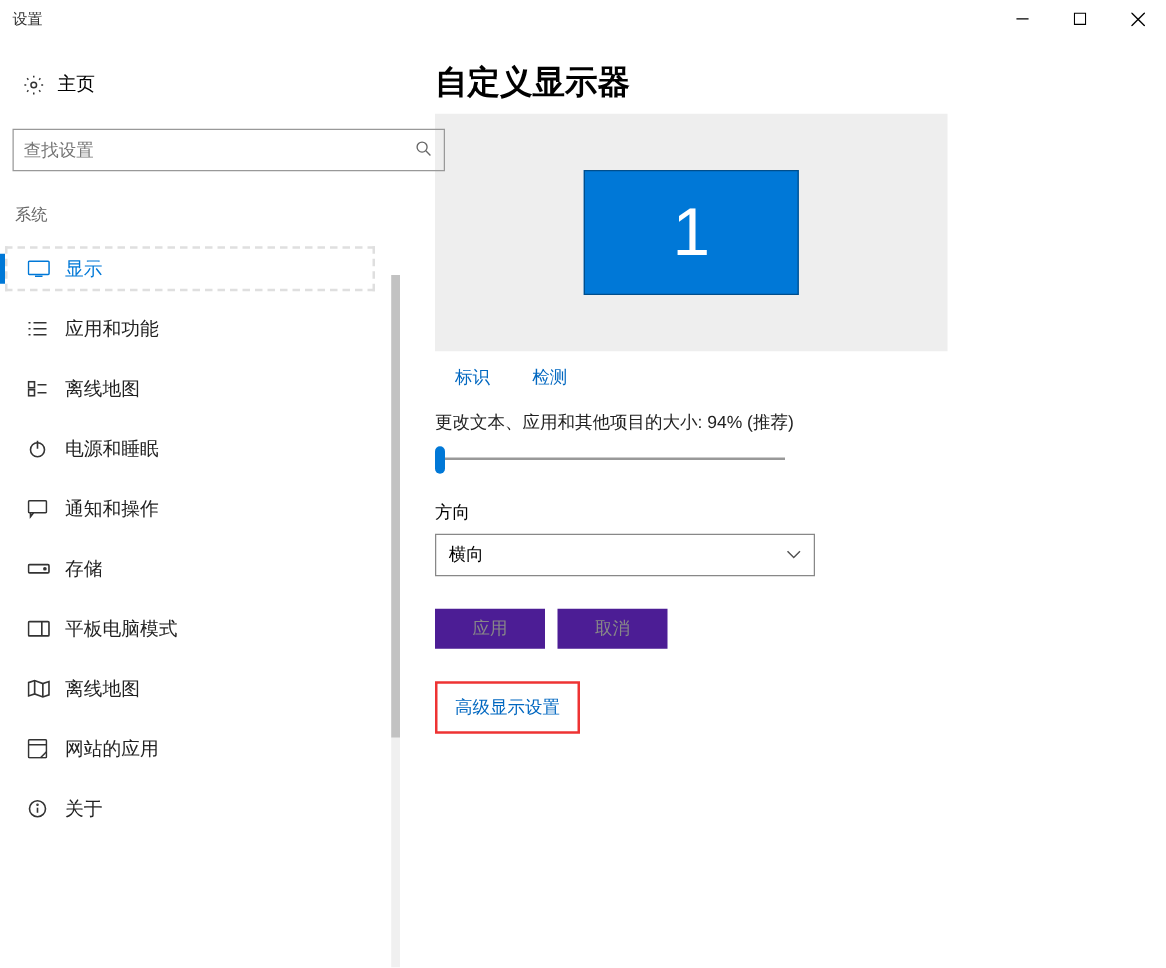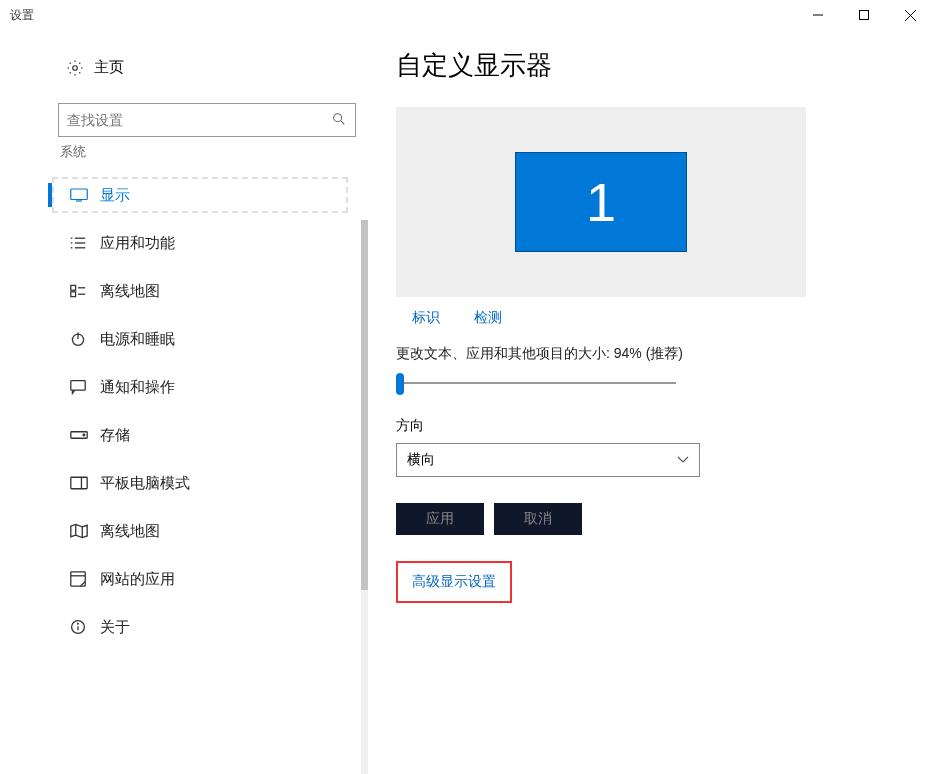--- a/index.html
+++ b/index.html
@@ -32,21 +32,20 @@
       height: 30px;
       display: flex;
       align-items: center;
       justify-content: center;
       color: #000;
       font-size: 12px;
     }
     .content {
       display: flex;
       height: calc(100% - 30px);
-      padding-left: 48px;
     }
     .sidebar {
       width: 320px;
       padding: 20px 10px 0 10px;
       position: relative;
     }
     .home-row {
       display: flex;
       align-items: center;
       padding: 8px 0 8px 8px;
@@ -54,21 +53,22 @@
     }
     .home-row .icon { width: 28px; display: flex; justify-content: flex-start; }
     .home-row span.label { font-size: 15px; }
     .search-box {
       border: 1px solid #999;
       height: 34px;
       display: flex;
       align-items: center;
       padding: 0 8px;
       color: #777;
-      width: 298px;
+      margin-bottom: 20px;
+      width: 346px;
     }
     .search-box input {
       flex: 1;
       border: none;
       outline: none;
       font-size: 14px;
       color: #333;
       background: transparent;
     }
     .search-box .search-icon { color: #666; }
@@ -127,22 +127,22 @@
       width: 7px;
       height: 370px;
       background: #c2c2c2;
     }
     .main {
       flex: 1;
       padding: 18px 24px 0 28px;
     }
     .page-title {
       font-size: 26px;
-      font-weight: 400;
-      margin-bottom: 24px;
+      font-weight: 700;
+      margin-bottom: 8px;
     }
     .display-preview {
       width: 410px;
       height: 190px;
       background: #eeeeee;
       display: flex;
       align-items: center;
       justify-content: center;
       margin-bottom: 12px;
     }
@@ -210,21 +210,21 @@
     }
     .chevron svg { display: block; }
     .action-row {
       display: flex;
       gap: 10px;
       margin-bottom: 26px;
     }
     .btn {
       width: 88px;
       height: 32px;
-      background: #0f172a;
+      background: #4c1d95;
       color: #888;
       display: flex;
       align-items: center;
       justify-content: center;
       font-size: 14px;
     }
     .adv-link-wrap {
       display: inline-block;
       border: 2px solid #e33;
       padding: 10px 14px;

